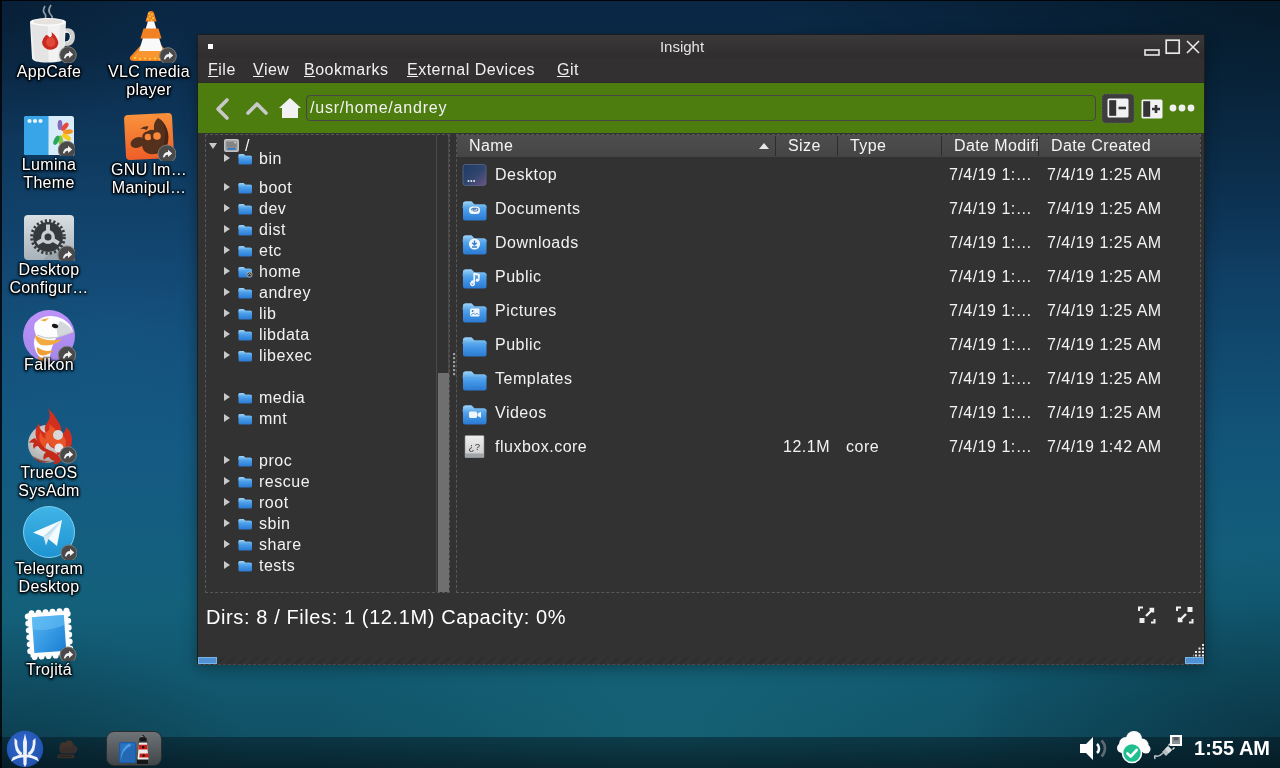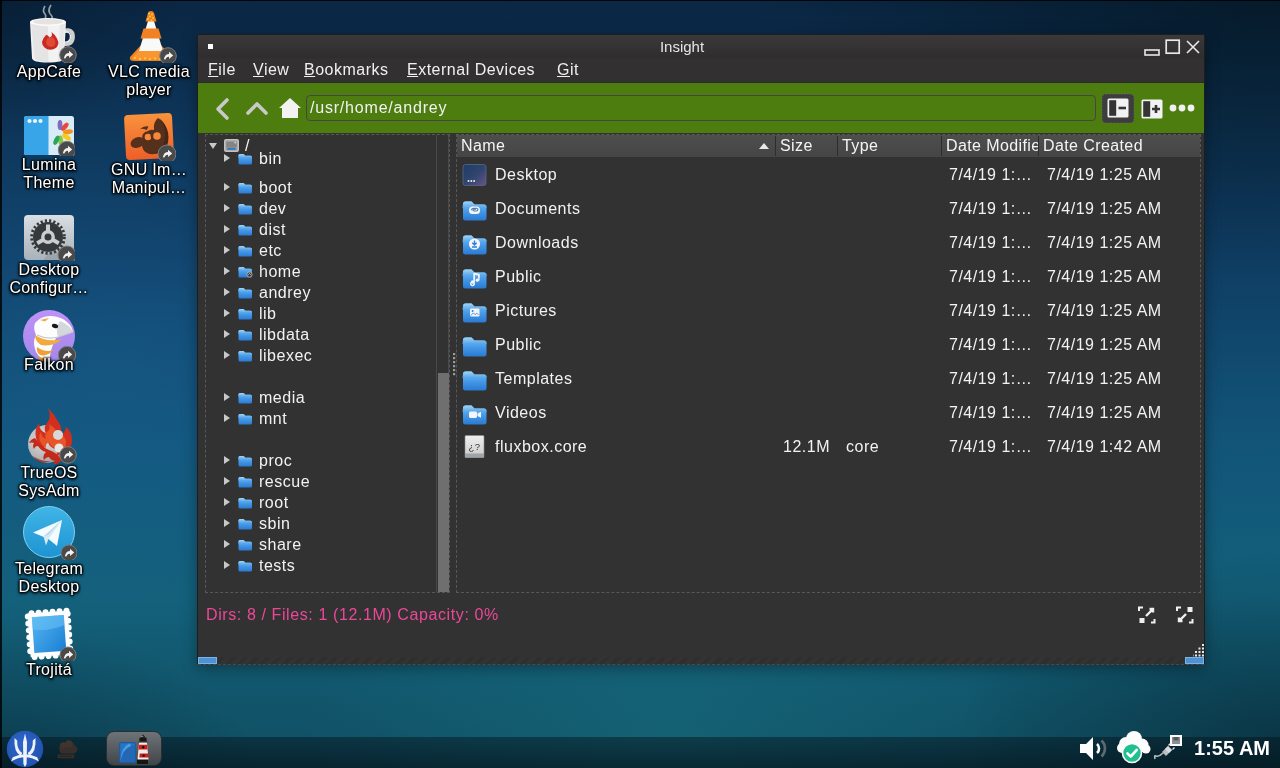--- a/index.html
+++ b/index.html
@@ -27,27 +27,27 @@
 #addr{position:absolute;left:108px;top:12px;width:790px;height:26px;border:1px solid #464646;border-radius:4px;color:#f2f2f2;font-size:16px;letter-spacing:.8px;line-height:24px;padding-left:3px}
 
 #tree{position:absolute;left:7px;top:99px;width:245px;height:459px;border:1px dashed #585858;background:#333233;overflow:hidden;font-size:16px;letter-spacing:.5px;color:#f2f2f2}
 .trow{position:absolute;left:0;height:21px;width:100%}
 .tri-r{position:absolute;width:0;height:0;border-left:6px solid #c8c8c8;border-top:4.5px solid transparent;border-bottom:4.5px solid transparent}
 .tri-d{position:absolute;width:0;height:0;border-top:6px solid #c8c8c8;border-left:4.5px solid transparent;border-right:4.5px solid transparent}
 #treesb{position:absolute;left:238px;top:100px;width:13px;height:457px;background:#333233;border-left:1px solid #494949;border-right:1px solid #494949}
 #treesb .thumb{position:absolute;left:1px;top:238px;width:11px;height:219px;background:#6f6f6f}
 #list{position:absolute;left:258px;top:99px;width:745px;height:459px;border:1px dashed #585858;background:#333233;overflow:hidden;font-size:16px;letter-spacing:.5px;color:#f2f2f2}
 #lhdr{position:absolute;left:0;top:0;width:100%;height:22px;background:linear-gradient(#4e4e4e,#454545);color:#f4f4f4;font-size:16px;letter-spacing:.4px}
-#lhdr .hc{position:absolute;top:1px;height:20px;line-height:20px;padding-left:4px;border-right:1px solid #2d2d2d;white-space:nowrap;overflow:hidden}
+#lhdr .hc{position:absolute;top:1px;height:20px;line-height:20px;padding-left:12px;border-right:1px solid #2d2d2d;white-space:nowrap;overflow:hidden}
 .lrow{position:absolute;left:0;width:100%;height:34px}
 .lrow .nm{position:absolute;left:38px;top:8px}
 .lrow .ic{position:absolute;left:5px;top:4px}
 .cell{position:absolute;top:8px}
 
-#status{position:absolute;left:0;top:558px;width:100%;height:64px;color:#ec4899;font-size:16px;letter-spacing:.6px}
+#status{position:absolute;left:0;top:558px;width:100%;height:64px;color:#ffffff;font-size:20px;letter-spacing:.6px}
 #handle{position:absolute;left:0;top:622px;width:100%;height:8px;background:repeating-linear-gradient(135deg,#2f2f2f 0 4px,#333333 4px 8px);border-bottom:1px dashed #4a4a4a}
 #handle .grip{position:absolute;top:0;width:19px;height:7px;background:#4f91d2;border:1px solid #77b4e8}
 
 #task{position:absolute;left:0;top:737px;width:1280px;height:31px;background:linear-gradient(rgba(4,18,26,.45),rgba(2,12,18,.62))}
 #clock{position:absolute;right:10px;top:737px;font-size:20px;font-weight:bold;color:#fff}
 </style></head>
 <body>
 <div style="position:absolute;left:0;top:0;width:2px;height:768px;background:rgba(0,0,0,.8);z-index:50"></div>
 <div style="position:absolute;left:0;top:0;width:1280px;height:1px;background:rgba(0,0,0,.85);z-index:50"></div>
 <svg width="0" height="0" style="position:absolute">

